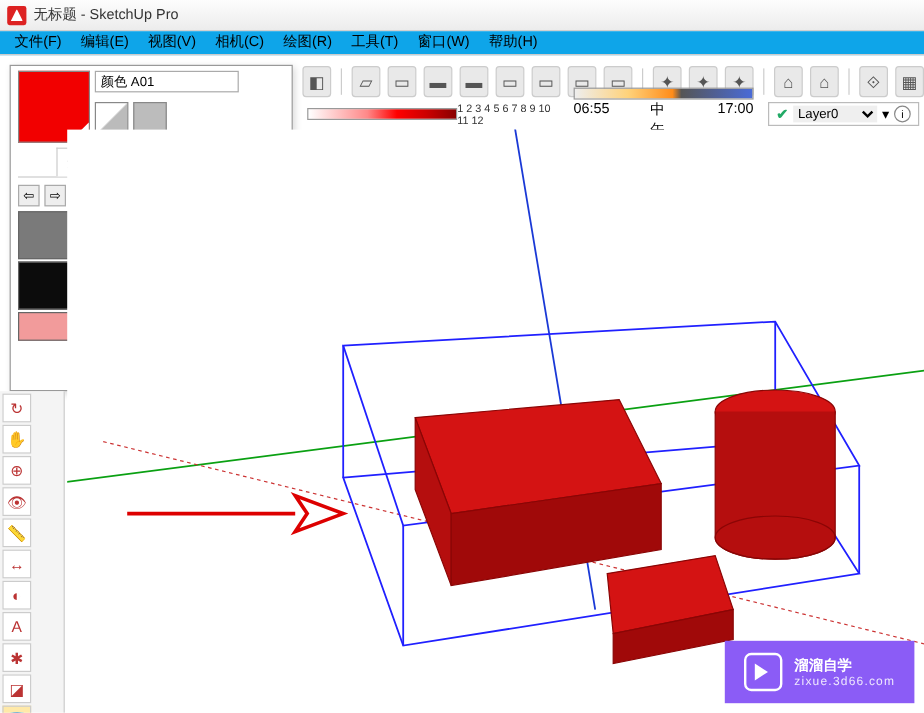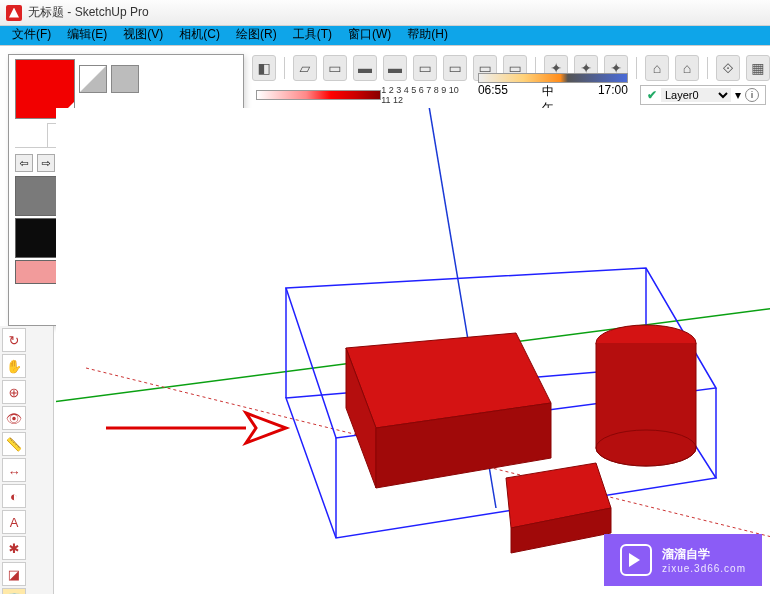--- a/index.html
+++ b/index.html
@@ -123,20 +123,21 @@
     <span>▾</span>
     <span class="lock">i</span>
   </div>
 </div>
 
 <div class="materials-panel">
   <div class="mp-body">
     <div class="swatch-row">
       <div class="big-swatch"></div>
       <div class="swatch-info">
+        <input value="颜色 A01" style="">
         <div class="two-gray">
           <div class="g" style="background:linear-gradient(135deg,#fff 48%,#bbb 52%)"></div>
           <div class="g" style="background:#bcbcbc"></div>
         </div>
       </div>
       <div class="right-tools">
         <div class="rt">✚</div>
         <div class="rt">▸</div>
       </div>
     </div>

